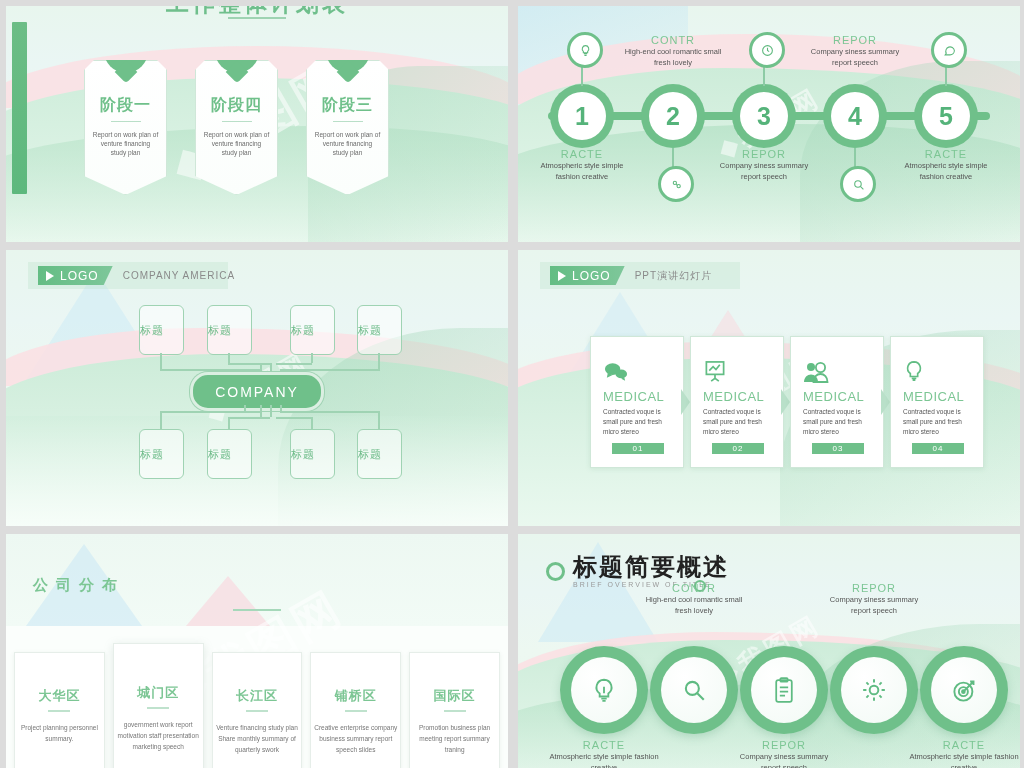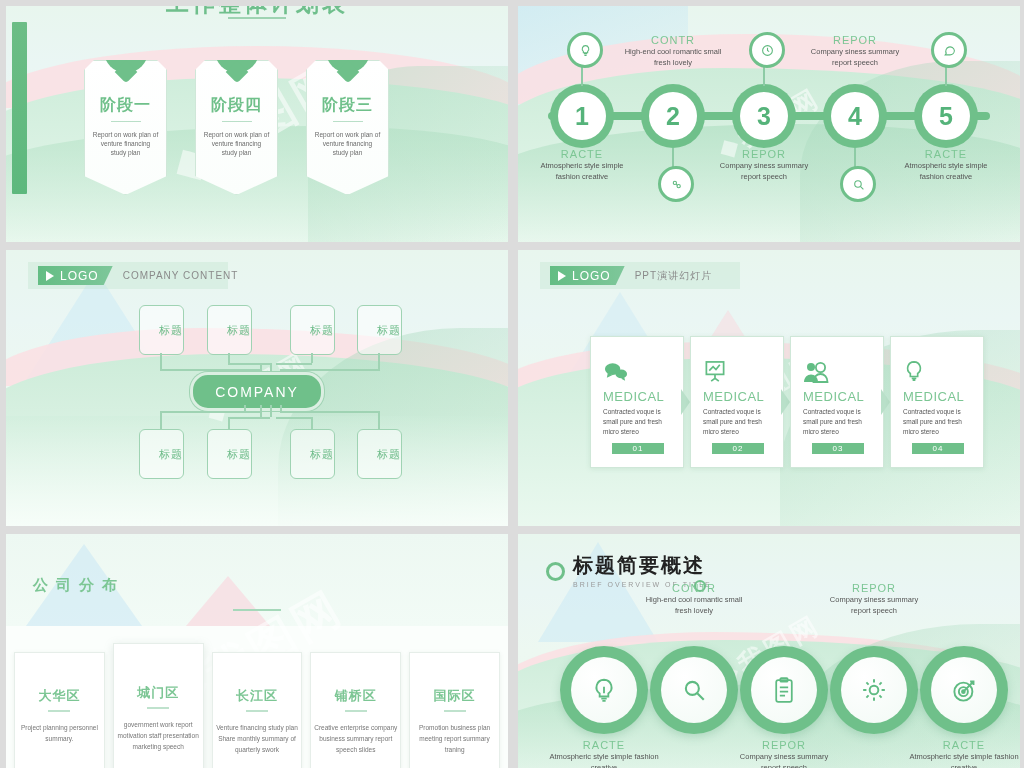--- a/index.html
+++ b/index.html
@@ -110,21 +110,21 @@
     border-top:5px solid transparent;border-bottom:5px solid transparent;
   }
   .logotail{font-size:10px;color:#8a8a8a;letter-spacing:1px;margin-left:10px;}
   .logobg{position:absolute;left:22px;top:12px;width:200px;height:27px;
     background:rgba(190,226,203,.35);}
 
   
   .s3-node{
     position:absolute;width:43px;height:48px;border:1px solid #9fd3b3;
     border-radius:6px;background:rgba(255,255,255,.55);
-    display:flex;align-items:center;justify-content:flex-end;
+    display:flex;align-items:center;justify-content:flex-start;
     font-size:11px;color:#6aba86;letter-spacing:1px;
   }
   .s3-center{
     position:absolute;left:50%;top:122px;transform:translateX(-50%);
     width:128px;height:33px;border-radius:18px;
     background:#6fc08a;border:3px solid rgba(255,255,255,.75);
     box-shadow:0 0 0 1px #9fd3b3;
     display:flex;align-items:center;justify-content:center;
     color:#fff;font-size:14px;letter-spacing:2px;
   }
@@ -167,21 +167,21 @@
     box-shadow:0 2px 9px rgba(120,150,135,.2);}
   .s5-h{font-size:13px;font-weight:bold;color:#7cc694;letter-spacing:1px;}
   .s5-hr{width:22px;height:2px;background:#bfe2cd;margin:5px 0 10px;}
   .s5-p{font-size:6.5px;line-height:11px;color:#767676;text-align:center;width:84px;}
 
   
   .s6-title{position:absolute;left:28px;top:22px;display:flex;align-items:flex-start;gap:8px;}
   .s6-ring{width:13px;height:13px;border-radius:50%;border:3px solid #6fc08a;margin-top:6px;}
   .s6-ring-sm{position:absolute;left:176px;top:46px;width:8px;height:8px;border-radius:50%;
     border:2.5px solid #6fc08a;}
-  .s6-h{font-size:20px;font-weight:bold;color:#222;letter-spacing:2px;line-height:22px;font-family:Liberation Mono, monospace;}
+  .s6-h{font-size:24px;font-weight:bold;color:#222;letter-spacing:2px;line-height:22px;}
   .s6-sub{font-size:7px;color:#9a9a9a;letter-spacing:2px;margin-top:3px;}
   .s6-circles{position:absolute;left:0;right:0;top:0;height:100%;}
   .s6-c{position:absolute;top:112px;width:88px;height:88px;border-radius:50%;
     background:#6fc08a;display:flex;align-items:center;justify-content:center;
     box-shadow:0 3px 8px rgba(100,170,130,.3);}
   .s6-c .inner{width:66px;height:66px;border-radius:50%;
     background:radial-gradient(circle at 35% 30%,#ffffff,#f2faf5);
     display:flex;align-items:center;justify-content:center;
     color:#5fbb82;font-size:26px;}
   .s6-txt{position:absolute;width:110px;text-align:center;}
@@ -341,21 +341,21 @@
       <div style="position:absolute;left:0;right:0;bottom:0;height:110px;background:linear-gradient(180deg,rgba(205,237,218,.35),rgba(248,254,250,.9));"></div>
     </div>
 
     <div class="content">
       <div class="logobg"></div>
       <div class="logobar">
         <div class="logobox">
           <span class="tri"></span>
           <span>LOGO</span>
         </div>
-        <span class="logotail">COMPANY CONTENT</span>
+        <span class="logotail">COMPANY AMERICA</span>
       </div>
 
       <div class="s3-node" style="left:133px;top:55px;">
           <span>标题</span>
         </div>
       <div class="s3-node" style="left:201px;top:55px;">
           <span>标题</span>
         </div>
       <div class="s3-node" style="left:284px;top:55px;">
           <span>标题</span>

